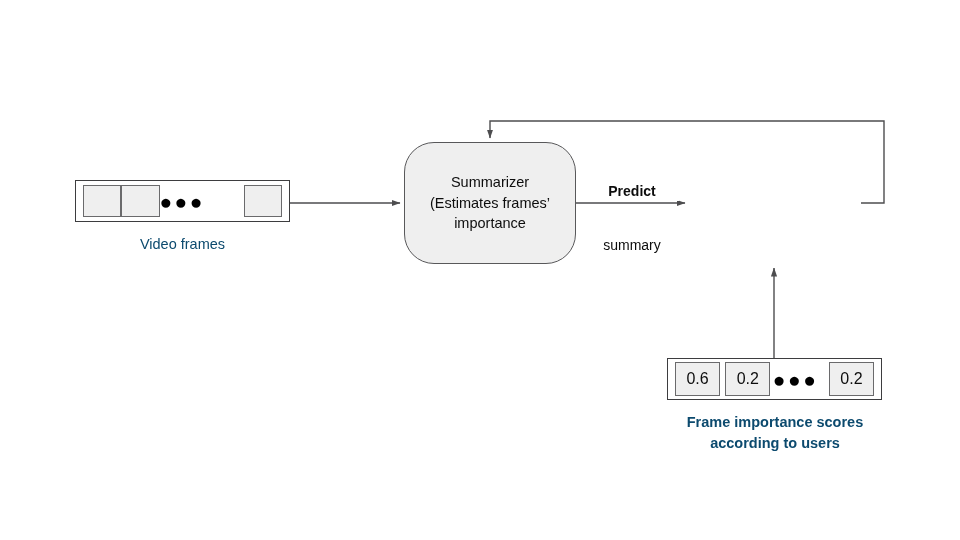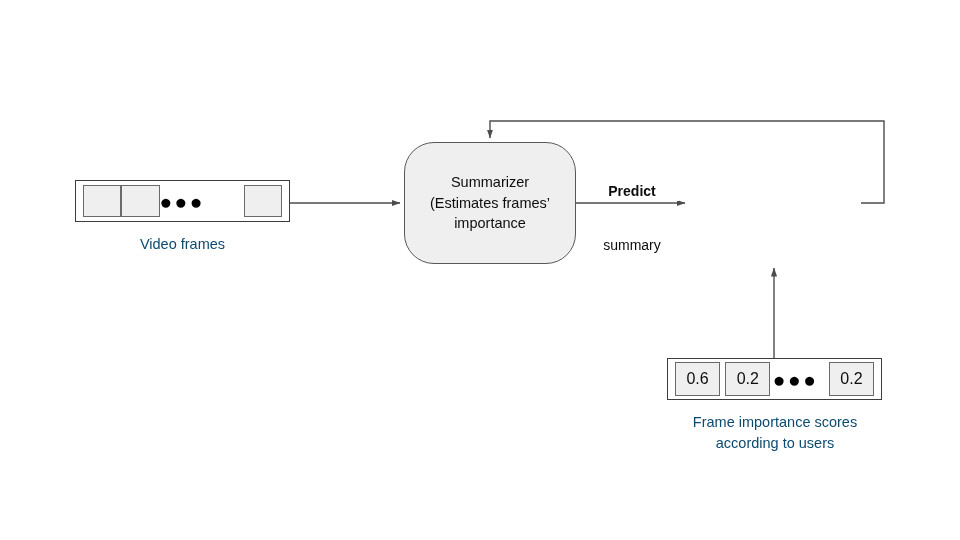--- a/index.html
+++ b/index.html
@@ -142,20 +142,20 @@
 
 
   <div class="strip scores-strip" style="left:667px; top:358px; width:215px; height:42px;">
     <div class="cells">
       <div class="cell gap-after">0.6</div>
       <div class="cell">0.2</div>
       <div class="ellipsis">●●●</div>
       <div class="cell last">0.2</div>
     </div>
   </div>
-  <div class="caption" style="left:645px; top:412px; width:260px;">Frame importance scores
+  <div class="caption" style="left:645px; top:412px; width:260px;font-weight:bold;">Frame importance scores
 according to users</div>
 
   <div class="edge-label" style="left:585px; top:182px; width:94px;font-weight:bold;">Predict</div>
   <div class="edge-label" style="left:585px; top:204px; width:94px;margin-top:32px;">summary</div>
 
 
 </div>
 
 </body></html>

